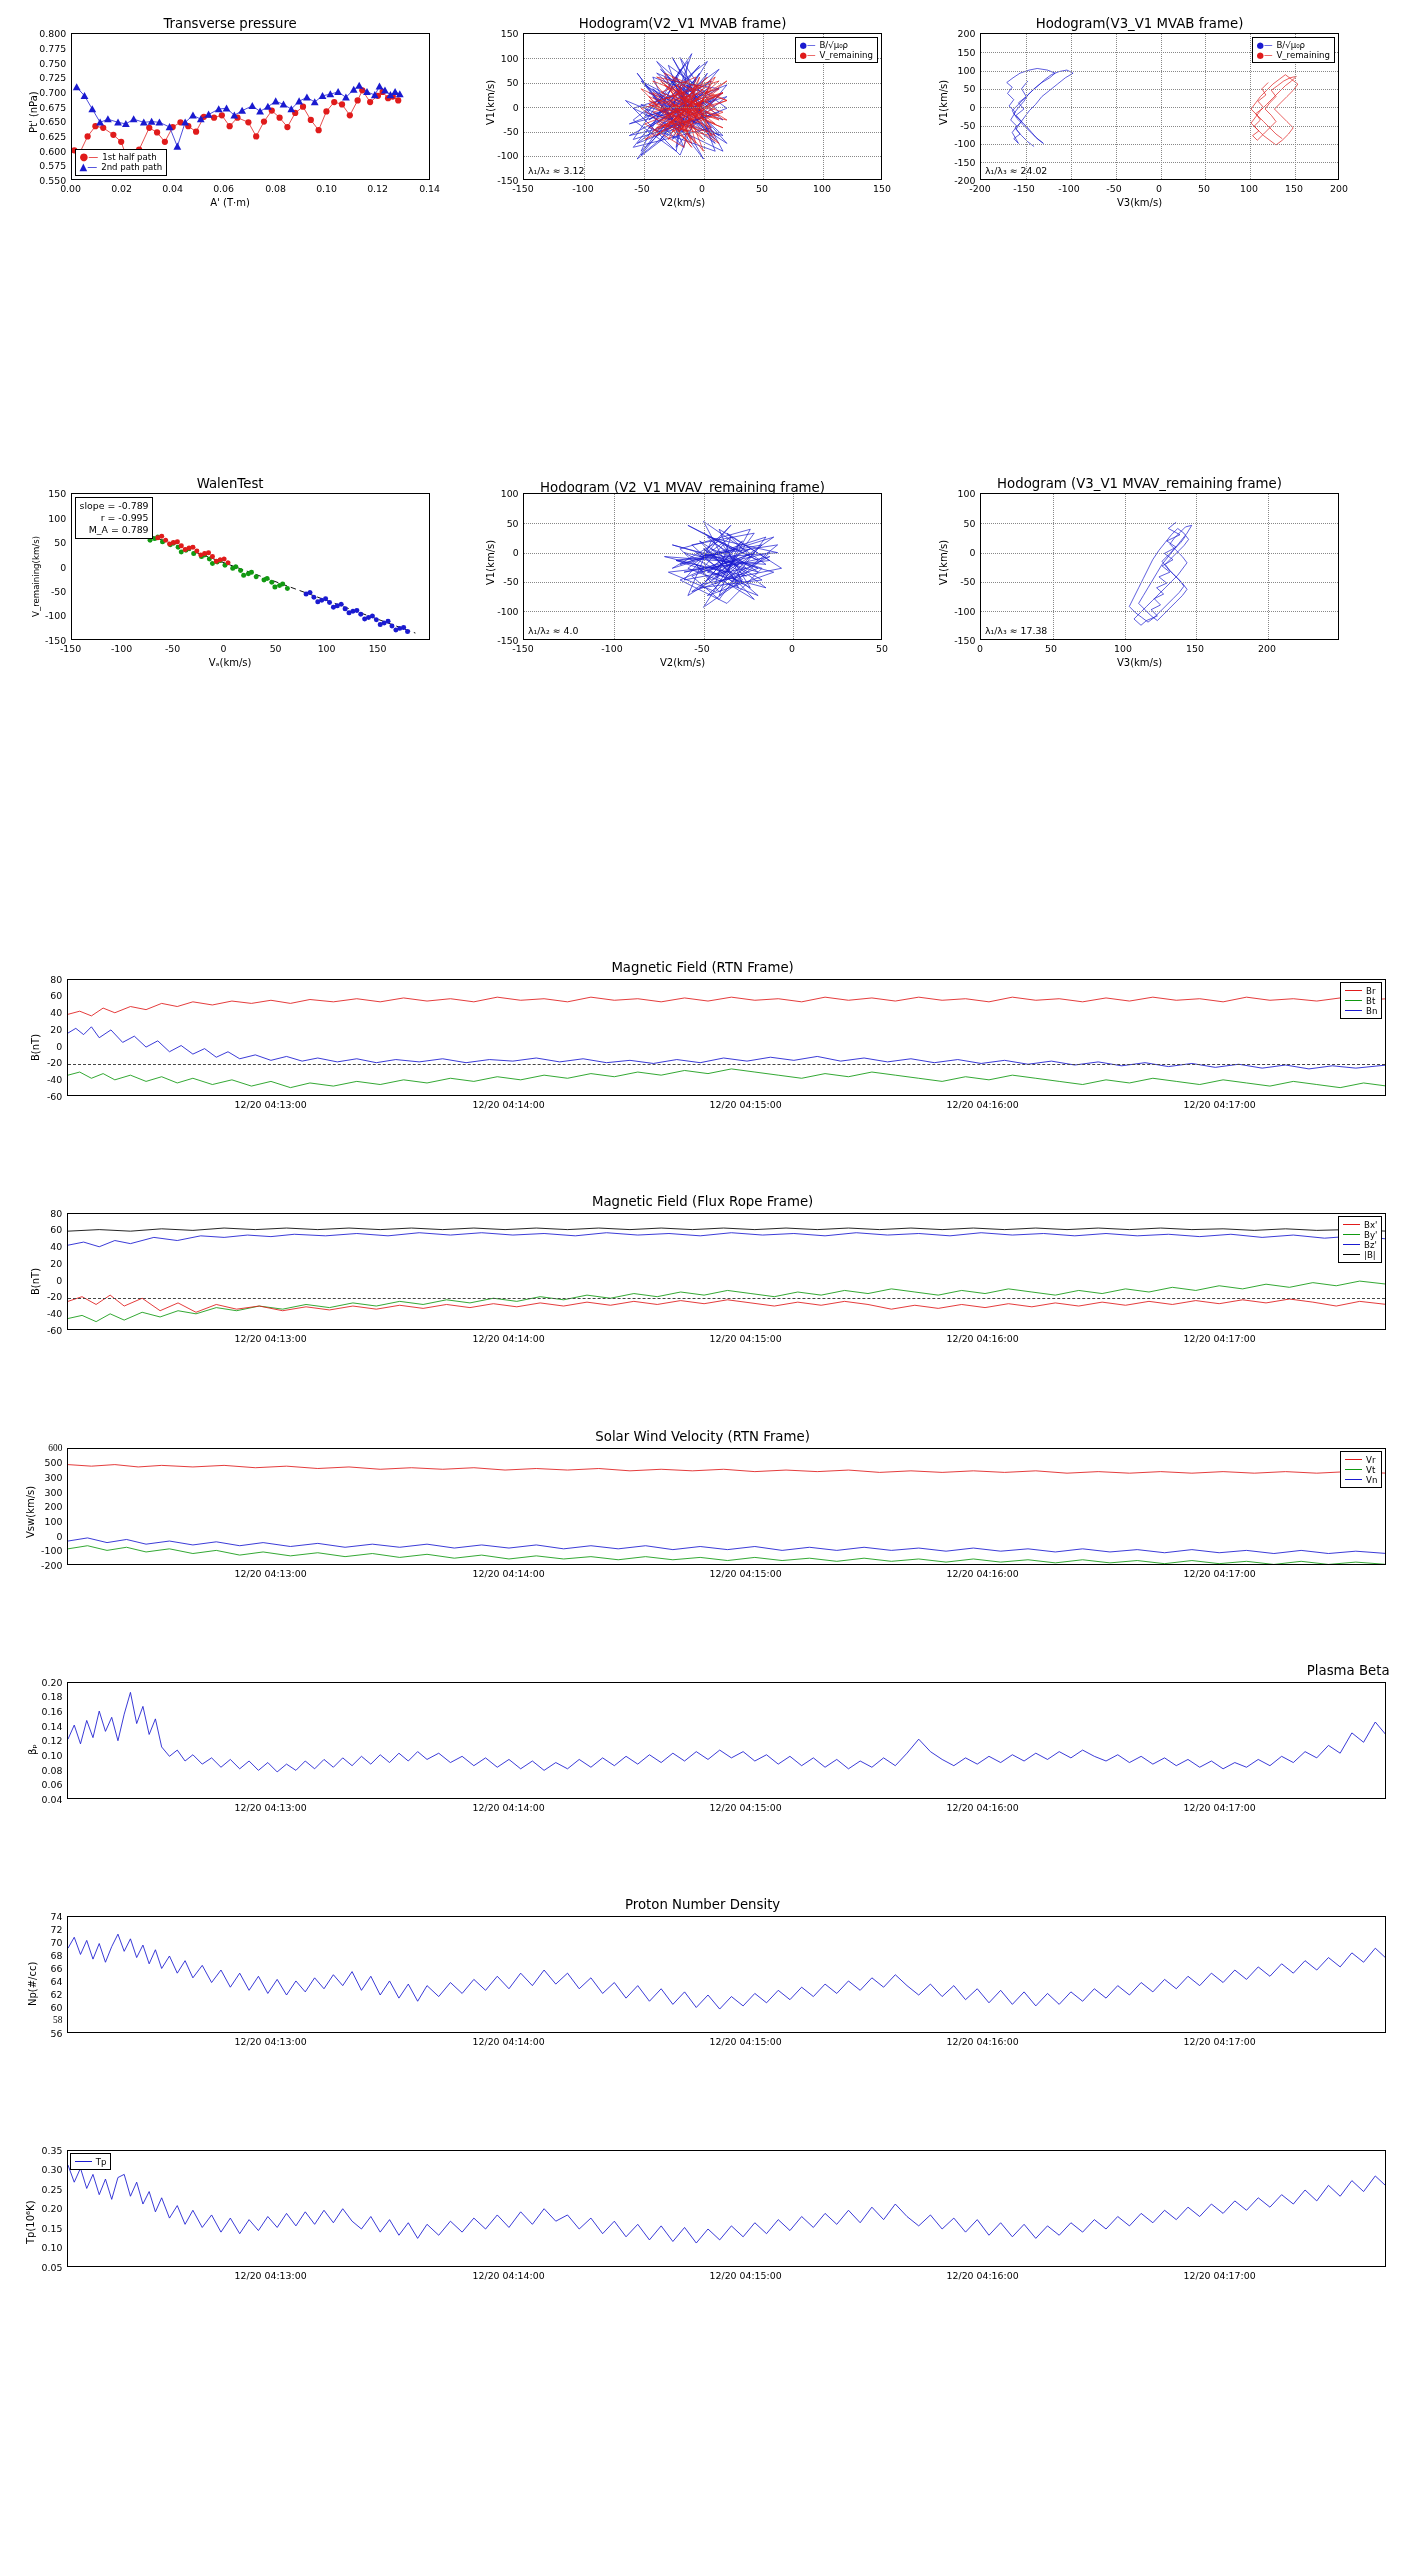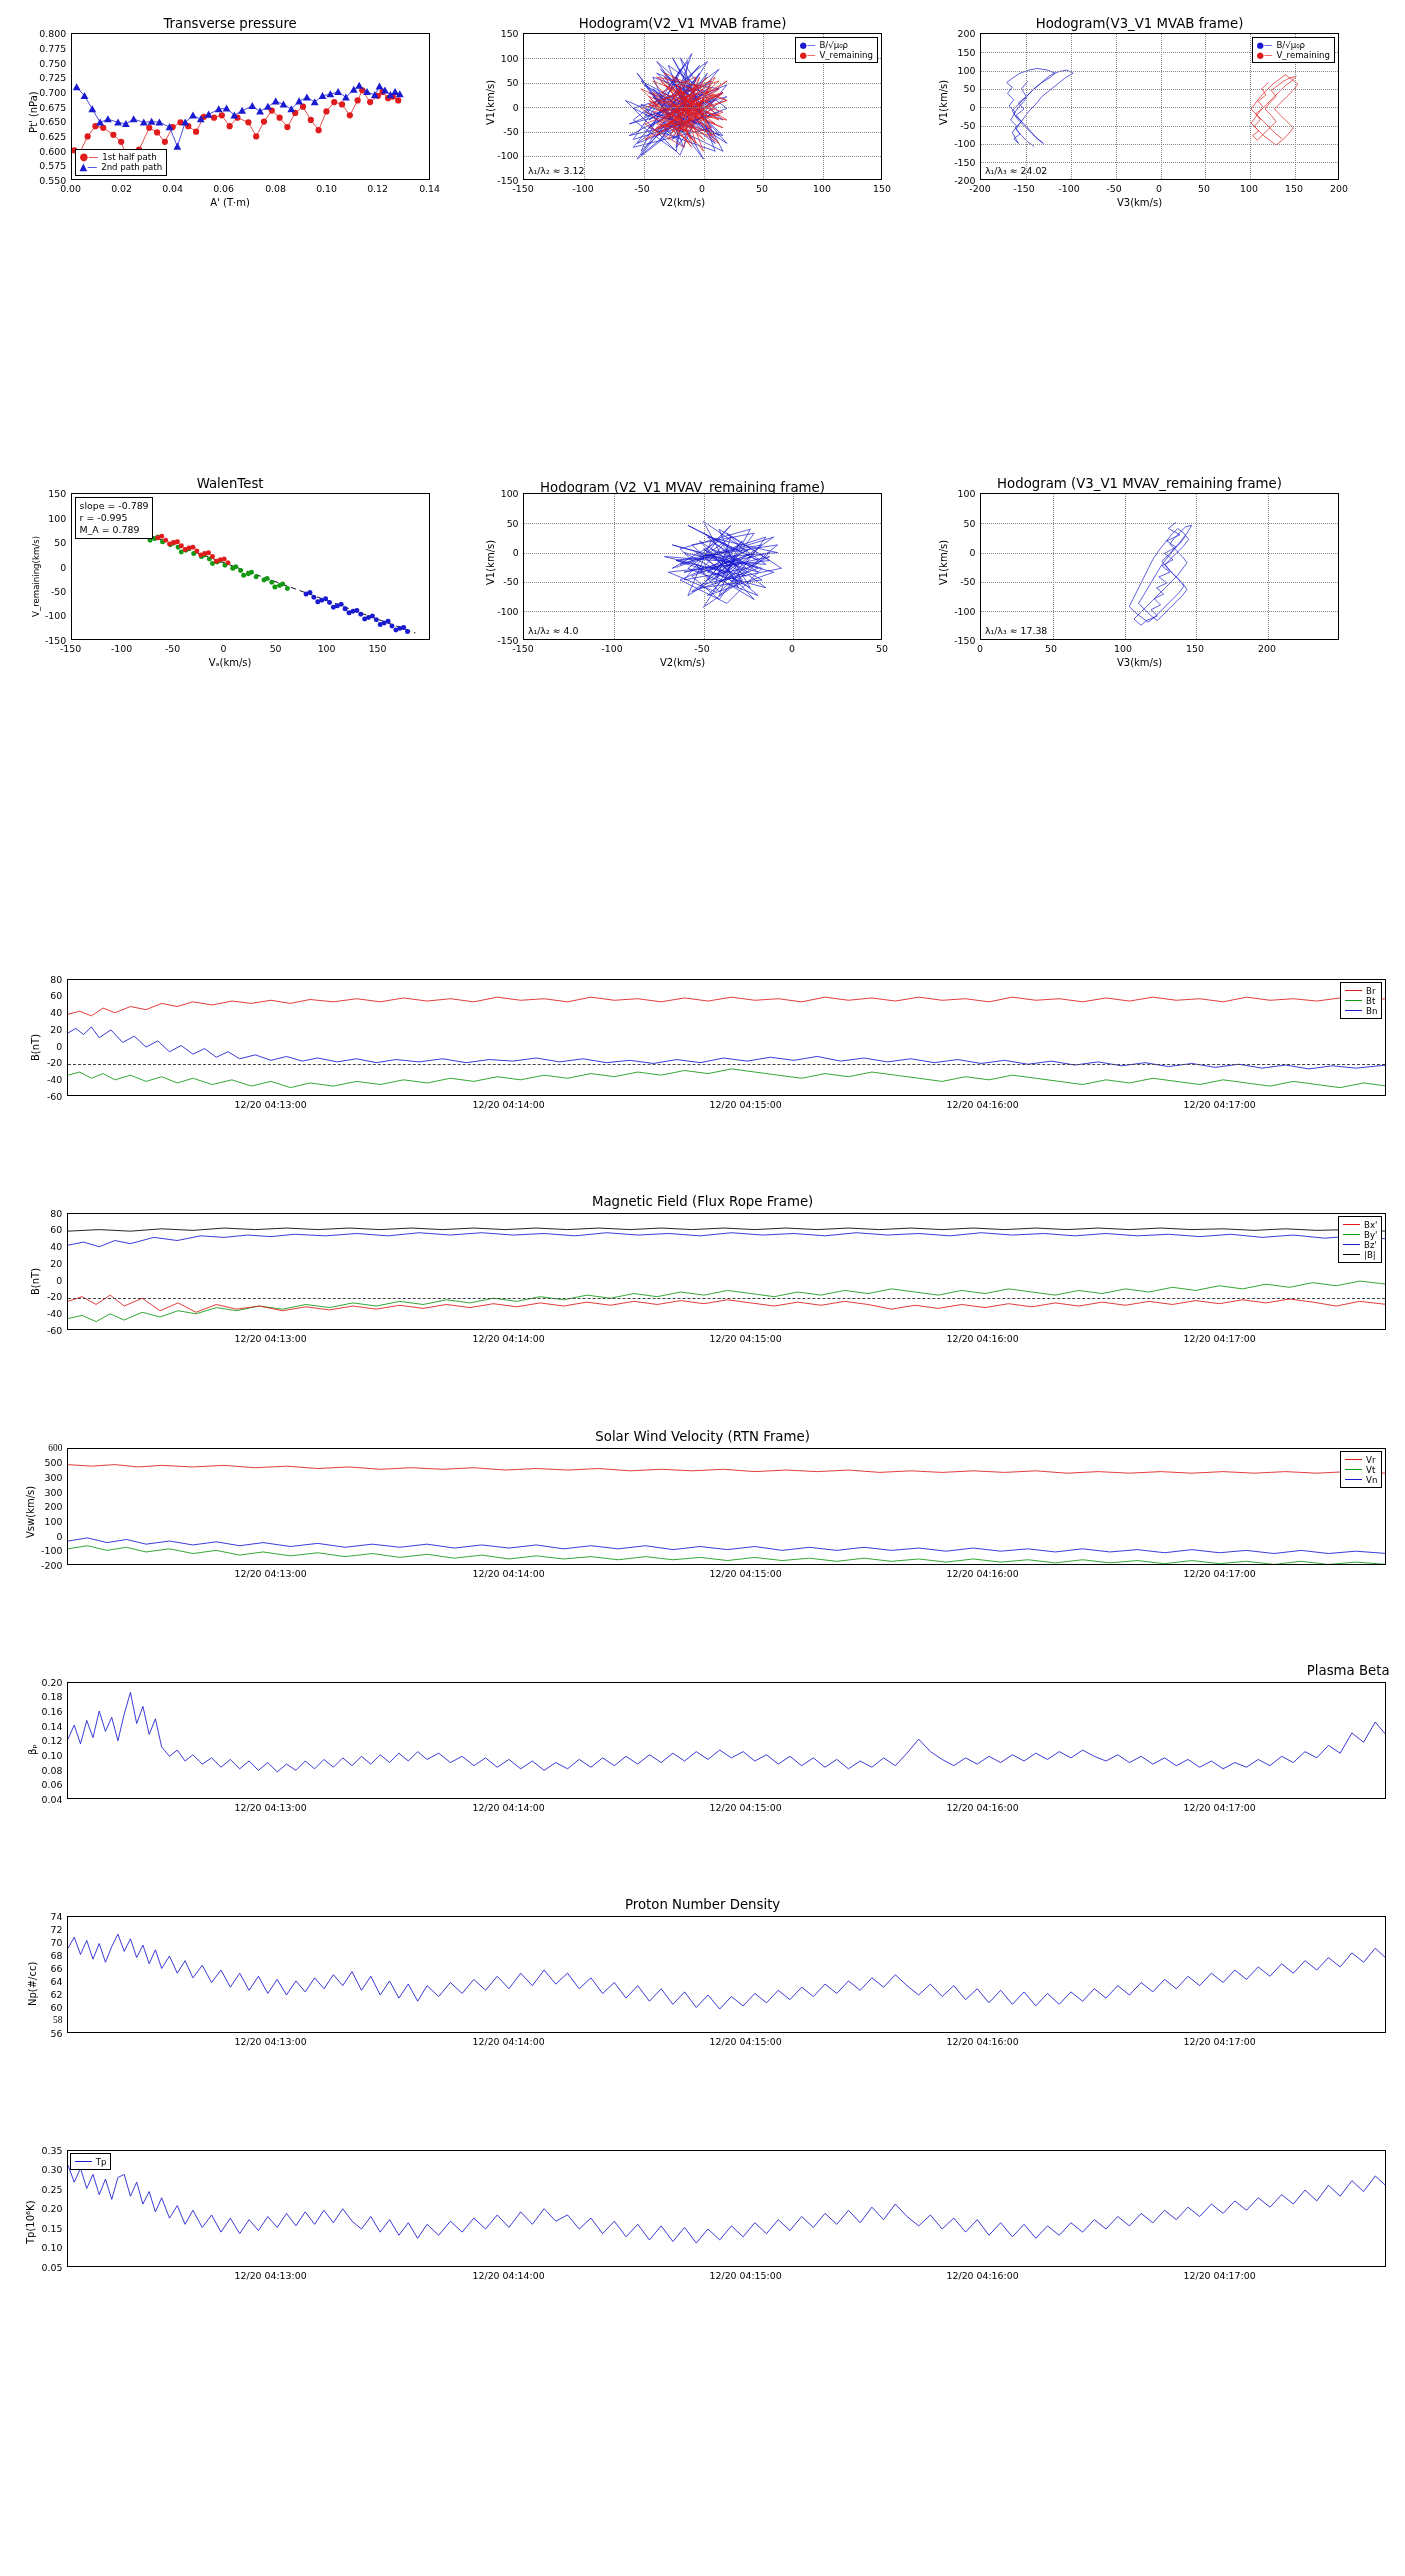--- a/index.html
+++ b/index.html
@@ -264,21 +264,21 @@
     <div class="tick tickx" style="left:283px;top:167px;">50</div>
     <div class="tick tickx" style="left:328px;top:167px;">100</div>
     <div class="tick tickx" style="left:373px;top:167px;">150</div>
     <div class="tick tickx" style="left:418px;top:167px;">200</div>
   </div>
 
   <div class="panel" style="left:15.6px;top:476px;width:429px;height:199px;">
     <div class="title" style="top:0;">WalenTest</div>
     <div class="ylabel" style="left:15.6px;top:141px;font-size:8.6px;">V_remaining(km/s)</div>
     <div class="xlabel" style="top:181px;left:0;">Vₐ(km/s)</div>
-    <div class="plotbox" style="left:55px;top:17px;width:359px;height:147px;">
+    <div class="plotbox" style="left:55px;top:17px;width:359px;height:147px;text-align:right;">
       <svg width="359" height="147" viewBox="0 0 460 188">
         <line x1="10" y1="20" x2="440" y2="178" stroke="#000" stroke-width="1.2" stroke-dasharray="7,5"></line>
         <g fill="#119911">
           <circle cx="16" cy="22" r="3.2"></circle>
             <circle cx="26" cy="27" r="3.2"></circle>
             <circle cx="36" cy="31" r="3.2"></circle>
             <circle cx="46" cy="35" r="3.2"></circle>
             <circle cx="56" cy="38" r="3.2"></circle>
             <circle cx="66" cy="42" r="3.2"></circle>
             <circle cx="76" cy="46" r="3.2"></circle>
@@ -451,20 +451,21 @@
     <div class="tick ticky" style="left:19.5px;top:135px;width:35px;">-100</div>
     <div class="tick ticky" style="left:19.5px;top:164px;width:35px;">-150</div>
     <div class="tick tickx" style="left:59px;top:167px;">0</div>
     <div class="tick tickx" style="left:130px;top:167px;">50</div>
     <div class="tick tickx" style="left:202px;top:167px;">100</div>
     <div class="tick tickx" style="left:274px;top:167px;">150</div>
     <div class="tick tickx" style="left:346px;top:167px;">200</div>
   </div>
 
   <div class="panel" style="left:15.6px;top:960px;width:1374px;height:172px;">
+    <div class="title" style="top:0;">Magnetic Field (RTN Frame)</div>
     <div class="ylabel" style="left:14px;top:101px;">B(nT)</div>
     <div class="plotbox" style="left:51px;top:19px;width:1319px;height:117px;">
       <div class="dashed-h" style="top:84px;"></div>
       <svg width="1319" height="117" viewBox="0 0 1690 150" preserveAspectRatio="none">
         <polyline fill="none" stroke="#e01b1b" stroke-width="1.1" points="0,44 15,40 30,46 45,36 60,42 80,34 100,38 120,30 140,34 160,28 185,32 210,27 235,30 260,26 285,30 310,25 340,28 370,24 400,28 430,23 460,27 490,24 520,28 550,22 580,26 610,24 640,28 670,22 700,26 730,24 760,28 790,23 820,27 850,22 880,26 910,24 940,28 970,22 1000,26 1030,23 1060,27 1090,22 1120,26 1150,24 1180,28 1210,22 1240,26 1270,24 1300,28 1330,23 1360,27 1390,22 1420,26 1450,24 1480,28 1510,22 1540,26 1570,24 1600,27 1630,23 1660,26 1690,24"></polyline>
         <polyline fill="none" stroke="#119911" stroke-width="1.1" points="0,122 15,118 30,126 45,120 60,128 80,122 100,130 120,124 140,132 160,126 185,134 210,128 235,136 260,130 285,138 310,132 340,136 370,130 400,134 430,128 460,132 490,126 520,130 550,124 580,128 610,122 640,126 670,120 700,124 730,118 760,122 790,116 820,120 850,114 880,118 910,122 940,126 970,120 1000,124 1030,118 1060,122 1090,126 1120,130 1150,124 1180,128 1210,122 1240,126 1270,130 1300,134 1330,128 1360,132 1390,126 1420,130 1450,134 1480,128 1510,132 1540,136 1570,130 1600,134 1630,138 1660,132 1690,136"></polyline>
         <polyline fill="none" stroke="#1a1ad0" stroke-width="1.1" points="0,68 10,62 20,70 30,60 40,74 55,64 70,80 85,72 100,86 115,78 130,92 145,84 160,95 175,88 190,99 205,92 220,101 240,96 260,103 280,98 300,104 320,100 345,105 370,101 395,106 420,102 450,105 480,101 510,106 540,102 570,104 600,100 630,105 660,101 690,106 720,103 750,107 780,102 810,106 840,100 870,104 900,99 930,103 960,98 990,104 1020,100 1050,105 1080,101 1110,106 1140,102 1170,107 1200,103 1230,108 1260,104 1290,109 1320,105 1350,110 1380,106 1410,111 1440,107 1470,112 1500,108 1530,113 1560,109 1590,114 1620,110 1650,113 1690,109"></polyline>
       </svg>
       <div class="legend" style="right:2.3px;top:2.3px;">
         <div class="row">

